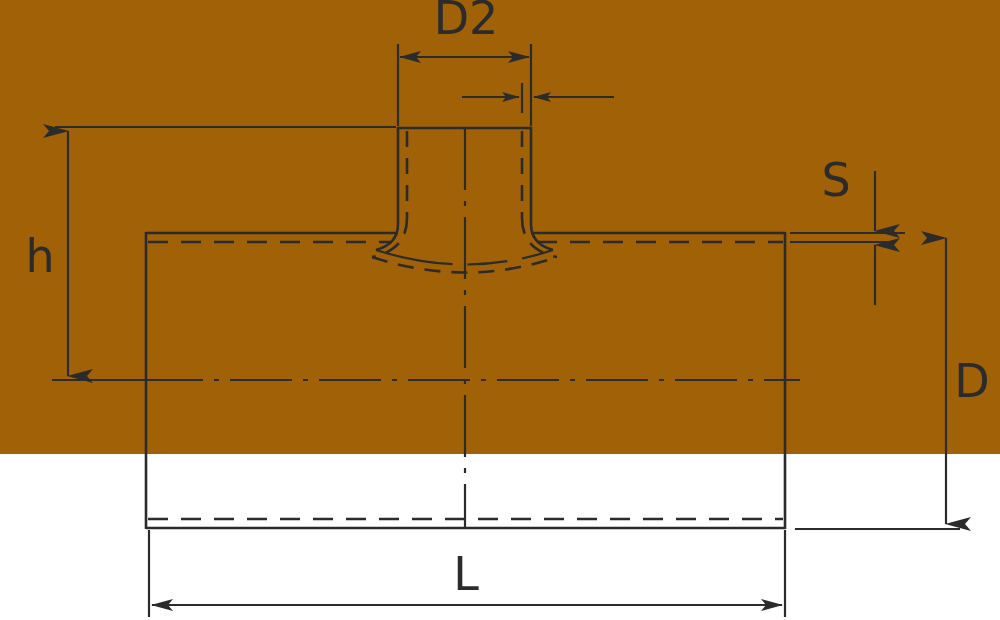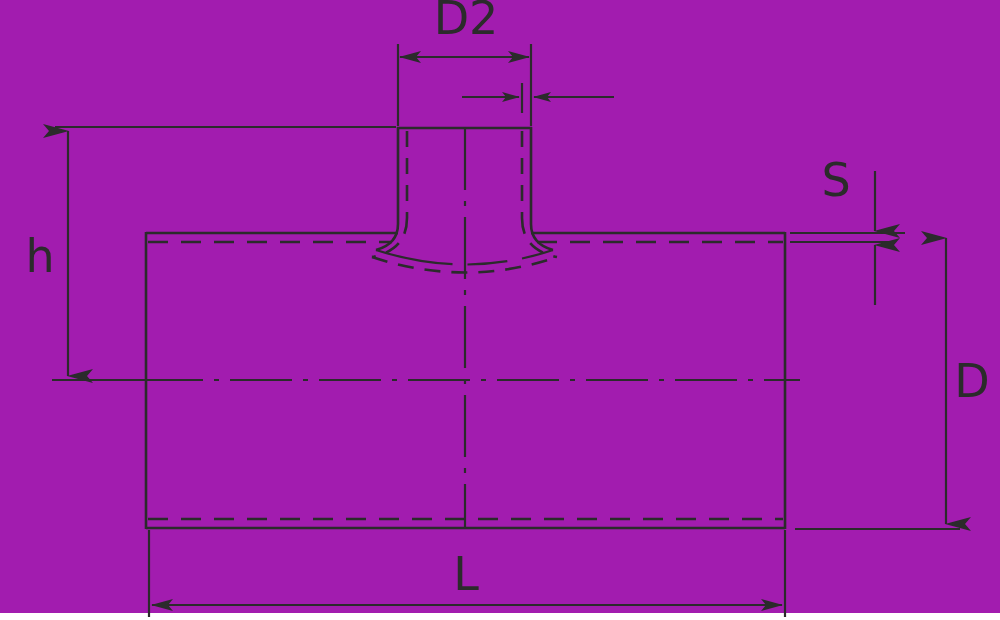--- a/index.html
+++ b/index.html
@@ -9,22 +9,22 @@
     width: 1000px;
     height: 620px;
     overflow: hidden;
   }
   body {
     font-family: "DejaVu Sans", sans-serif;
   }
   #drawing-root {
     position: relative;
     width: 1000px;
-    height: 613px;
-    background: #a21caf;
+    height: 454px;
+    background: #a16207;
   }
   svg#tech-drawing {
     display: block;
     width: 1000px;
     height: 620px;
   }
   .solid-line {
     stroke: #2b2b2b;
     stroke-width: 2.6;
     fill: none;

